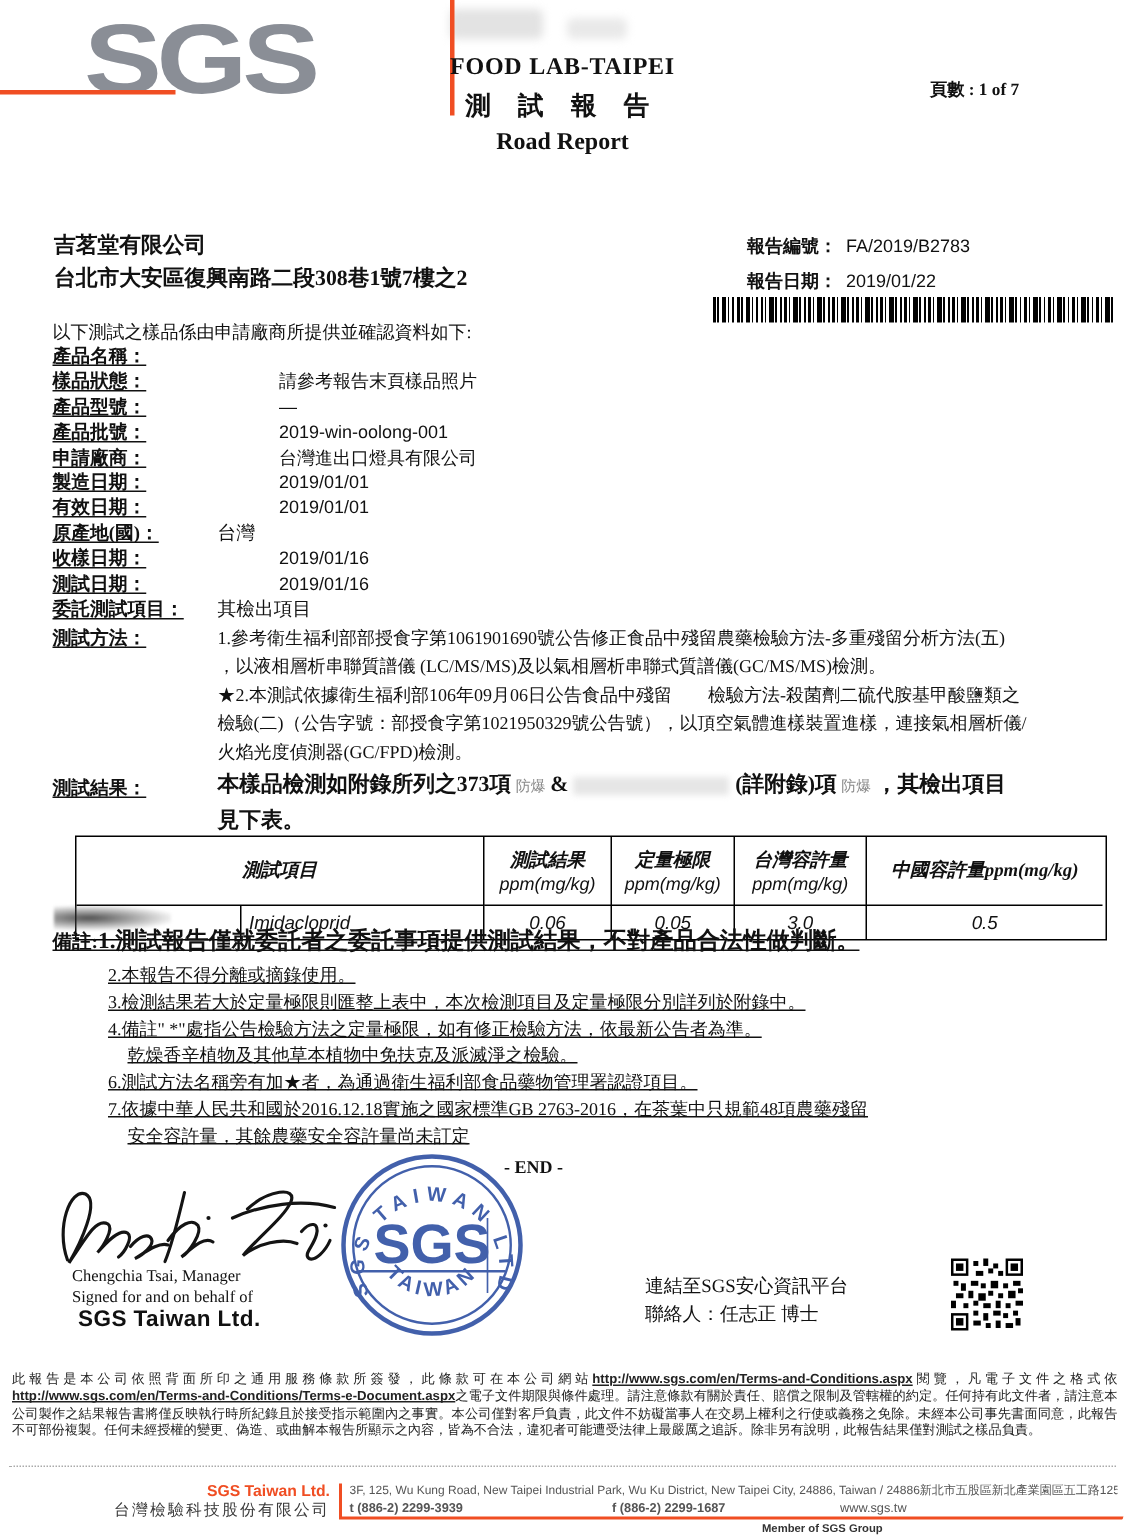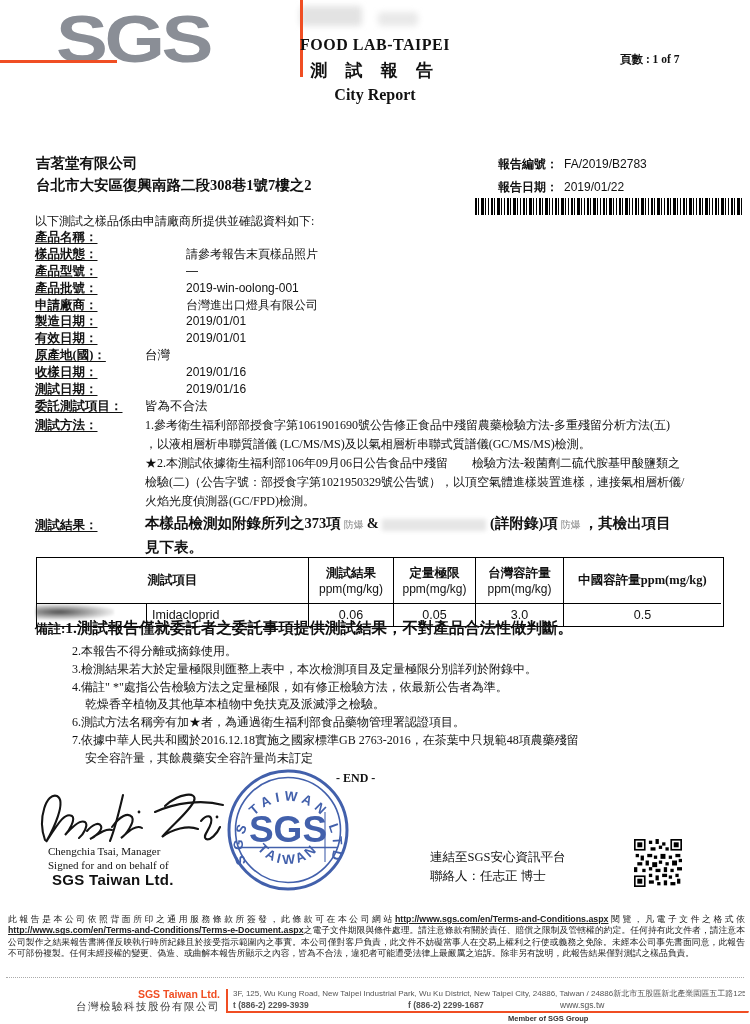--- a/index.html
+++ b/index.html
@@ -45,37 +45,37 @@
   .mlabel{left:35px;top:417px;font-weight:700;font-size:12.5px;text-decoration:underline;text-underline-offset:2px;}
   .method{left:145px;top:416px;width:600px;font-size:12px;line-height:19px;}
 
   
   .rlabel{left:35px;top:517px;font-weight:700;font-size:12.5px;text-decoration:underline;text-underline-offset:2px;}
   .result{left:145px;top:512px;width:600px;font-size:14.5px;font-weight:700;line-height:22px;}
   .faint{font-size:10px;color:#8a8a8a;font-weight:400;margin:0 3px;}
   .redact{display:inline-block;width:104px;height:12px;background:#e6e6e6;filter:blur(2px);vertical-align:middle;}
 
   
-  .ttable{left:36px;top:557px;width:686px;border:1.5px solid #000;
+  .ttable{left:50px;top:557px;width:686px;border:1.5px solid #000;
           display:grid;grid-template-columns:110px 162px 85px 82px 88px 157px;
-          font-size:12.5px;}
+          font-size:12.5px;font-style:italic;}
   .tc{border-right:1px solid #000;border-bottom:1px solid #000;display:flex;flex-direction:column;
       align-items:center;justify-content:center;text-align:center;}
   .tc:nth-child(5),.tc:nth-child(11){border-right:1px solid #000;}
   .th{height:45px;font-weight:700;}
   .th .unit{font-family:"Liberation Sans",sans-serif;font-weight:400;font-size:12px;}
   .td{height:22px;font-family:"Liberation Sans",sans-serif;font-size:12.5px;border-bottom:none;}
   .td-item{align-items:flex-start;justify-content:center;padding-left:5px;text-align:left;}
   .span2{grid-column:1/3;}
   .smear{position:absolute;left:36px;top:604px;width:78px;height:16px;
          background:radial-gradient(ellipse at 30% 50%,rgba(35,35,35,.8),rgba(110,110,110,.35) 55%,transparent 78%);
          filter:blur(1px);}
 
   
-  .notes{left:35px;top:617px;width:708px;}
+  .notes{left:35px;top:617px;width:708px;text-decoration:underline;}
   .nfirst{font-size:15.5px;font-weight:700;line-height:22px;}
   .nfirst .nlbl{font-size:13px;}
   .nitems{margin-top:3px;margin-left:37px;font-size:12px;line-height:17.8px;}
   .ncont{margin-left:13px;}
 
   .endmark{left:336px;top:771px;font-size:12px;font-weight:700;}
 
   
   .sig-svg{left:35px;top:782px;}
   .sig1{left:48px;top:845px;font-size:11px;}
@@ -112,21 +112,21 @@
 <div class="page">
 
   <div class="abs artifact1"></div>
   <div class="abs artifact2"></div>
   <div class="abs logo">SGS</div>
   <div class="abs logo-vline"></div>
   <div class="abs logo-hline"></div>
   <div class="abs titles">
     <div class="t1">FOOD LAB-TAIPEI</div>
     <div class="t2">測 試 報 告</div>
-    <div class="t3">City Report</div>
+    <div class="t3">Road Report</div>
   </div>
   <div class="abs pageno">頁數 : 1 of 7</div>
 
   <div class="abs client-name">吉茗堂有限公司</div>
   <div class="abs client-addr">台北市大安區復興南路二段308巷1號7樓之2</div>
   <div class="abs meta-row1">
     <span class="meta-label">報告編號：</span><span class="meta-val">FA/2019/B2783</span>
   </div>
   <div class="abs meta-row2">
     <span class="meta-label">報告日期：</span><span class="meta-val">2019/01/22</span>
@@ -171,21 +171,21 @@
     <div class="frow">
         <span class="flabel">收樣日期：</span>
         <span class="v-sans">2019/01/16</span>
       </div>
     <div class="frow">
         <span class="flabel">測試日期：</span>
         <span class="v-sans">2019/01/16</span>
       </div>
     <div class="frow">
         <span class="flabel">委託測試項目：</span>
-        <span class="v-serif">皆為不合法</span>
+        <span class="v-serif">其檢出項目</span>
       </div>
   </div>
 
   <div class="abs mlabel">測試方法：</div>
   <div class="abs method">
     <div>1.參考衛生福利部部授食字第1061901690號公告修正食品中殘留農藥檢驗方法-多重殘留分析方法(五)</div>
     <div>，以液相層析串聯質譜儀 (LC/MS/MS)及以氣相層析串聯式質譜儀(GC/MS/MS)檢測。</div>
     <div>★2.本測試依據衛生福利部106年09月06日公告食品中殘留　　檢驗方法-殺菌劑二硫代胺基甲酸鹽類之</div>
     <div>檢驗(二)（公告字號：部授食字第1021950329號公告號），以頂空氣體進樣裝置進樣，連接氣相層析儀/</div>
     <div>火焰光度偵測器(GC/FPD)檢測。</div>

